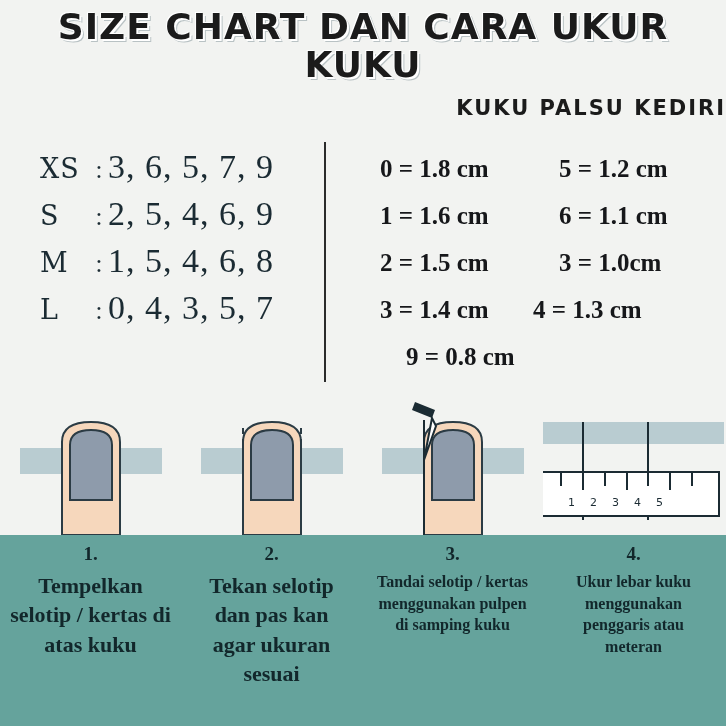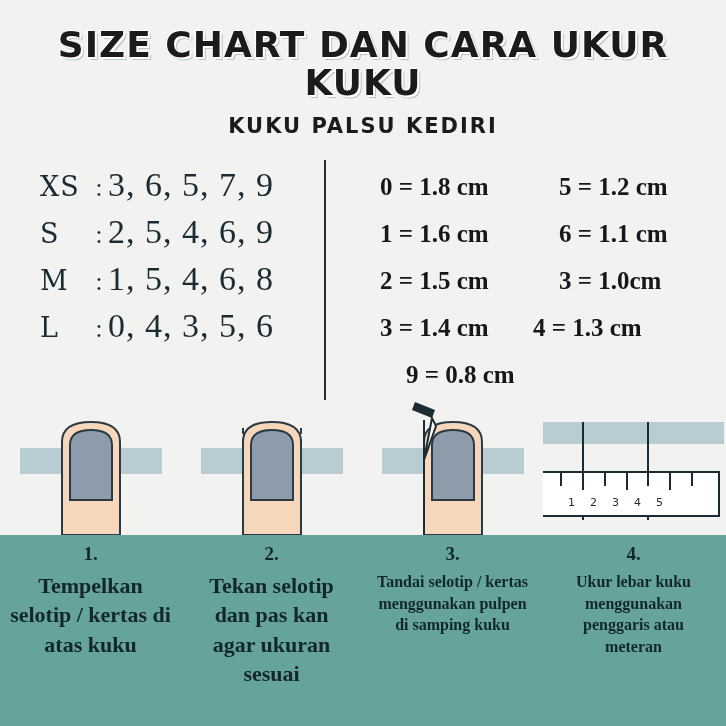--- a/index.html
+++ b/index.html
@@ -12,21 +12,21 @@
   }
   #page {
     position: relative;
     width: 726px; height: 726px;
     background: #f2f3f1;
     overflow: hidden;
   }
 
   
   .header {
-    padding-top: 26px;
+    padding-top: 8px;
     text-align: center;
   }
   .title {
     font-family: "DejaVu Sans", sans-serif;
     font-weight: bold;
     font-size: 36px;
     letter-spacing: 1px;
     color: #1b1b1b;
     -webkit-text-stroke: 0px;
     text-transform: uppercase;
@@ -37,20 +37,21 @@
       3px 3px 0 #b9c2c4;
   }
   .subtitle {
     margin-top: 12px;
     font-family: "DejaVu Sans", sans-serif;
     font-weight: bold;
     font-size: 21px;
     letter-spacing: 2px;
     color: #1b1b1b;
     text-transform: uppercase;
+    text-align: right;
   }
 
   
   .chart-area {
     position: relative;
     margin-top: 22px;
     height: 240px;
     display: flex;
     padding: 0 40px;
   }
@@ -170,21 +171,21 @@
         <span class="size-vals">2, 5, 4, 6, 9</span>
       </div>
       <div class="size-row">
         <span class="size-letter">M</span>
         <span class="size-sep">:</span>
         <span class="size-vals">1, 5, 4, 6, 8</span>
       </div>
       <div class="size-row">
         <span class="size-letter">L</span>
         <span class="size-sep">:</span>
-        <span class="size-vals">0, 4, 3, 5, 6</span>
+        <span class="size-vals">0, 4, 3, 5, 7</span>
       </div>
     </div>
 
     <div class="divider"></div>
 
     <div class="right-col">
       <div class="conv">0 = 1.8 cm</div>
       <div class="conv col2">5 = 1.2 cm</div>
       <div class="conv">1 = 1.6 cm</div>
       <div class="conv col2">6 = 1.1 cm</div>

